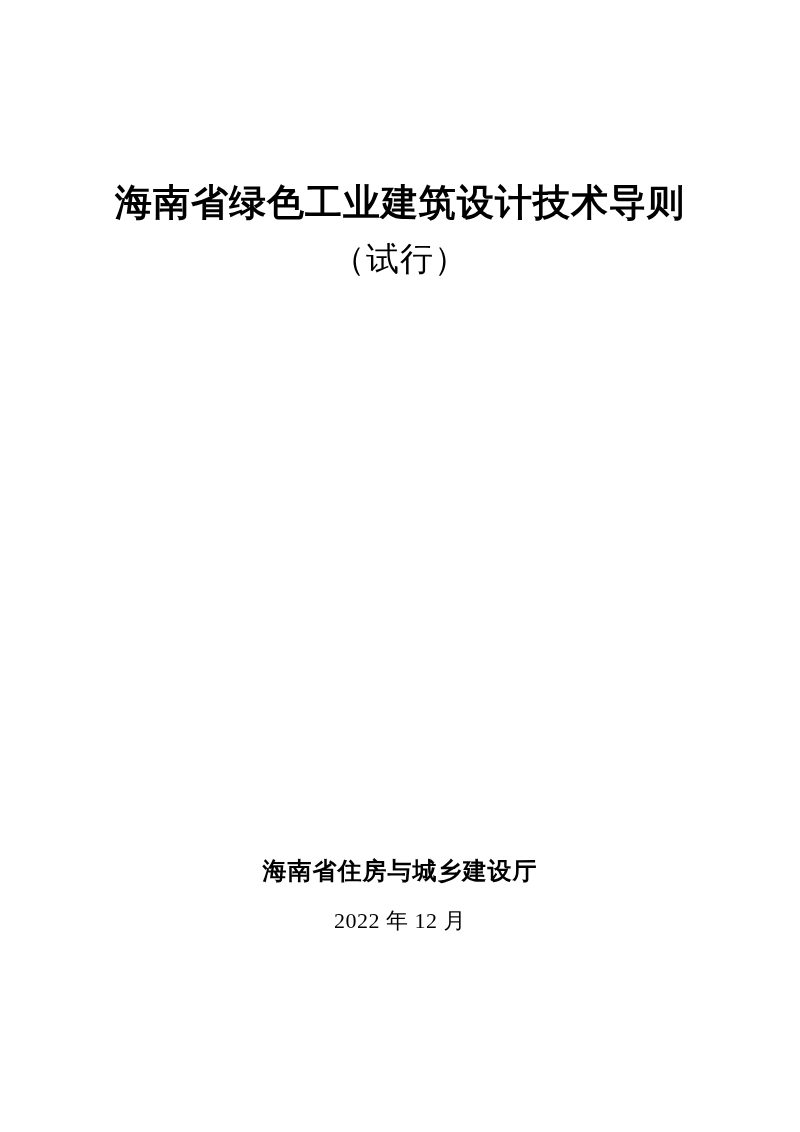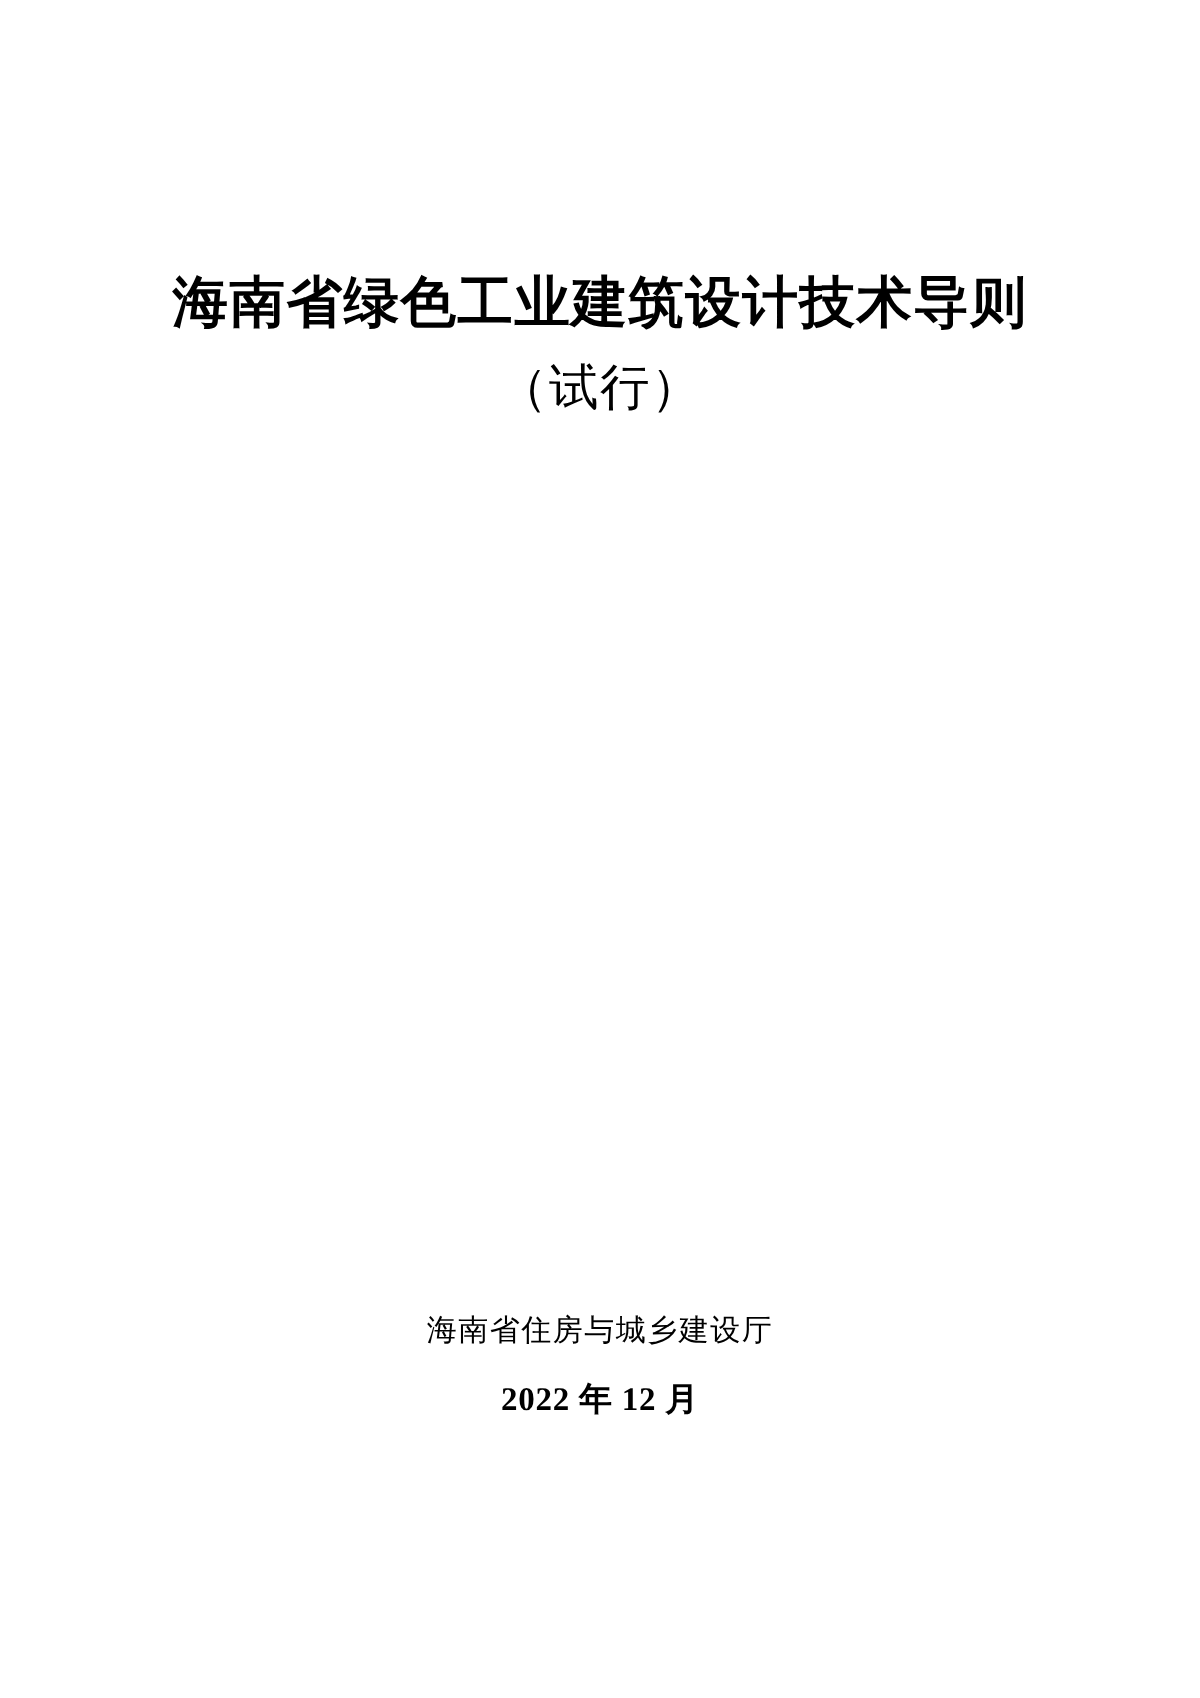--- a/index.html
+++ b/index.html
@@ -41,31 +41,31 @@
     letter-spacing: 1px;
   }
   .footer-block {
     position: absolute;
     bottom: 182px;
     left: 0;
     width: 800px;
     text-align: center;
   }
   .issuer {
-    font-size: 20px;
-    font-weight: normal;
+    font-size: 24px;
+    font-weight: bold;
     line-height: 1.6;
     margin: 0;
     letter-spacing: 1px;
   }
   .issue-date {
     font-size: 22px;
-    font-weight: bold;
+    font-weight: normal;
     line-height: 1.6;
-    margin: 12px 0 0 0;
+    margin: 12px 0 12px 0;
     letter-spacing: 0.5px;
   }
 </style>
 </head>
 <body>
 
 <div class="page">
 
   <div class="title-block">
     <h1 class="doc-title">海南省绿色工业建筑设计技术导则</h1>

